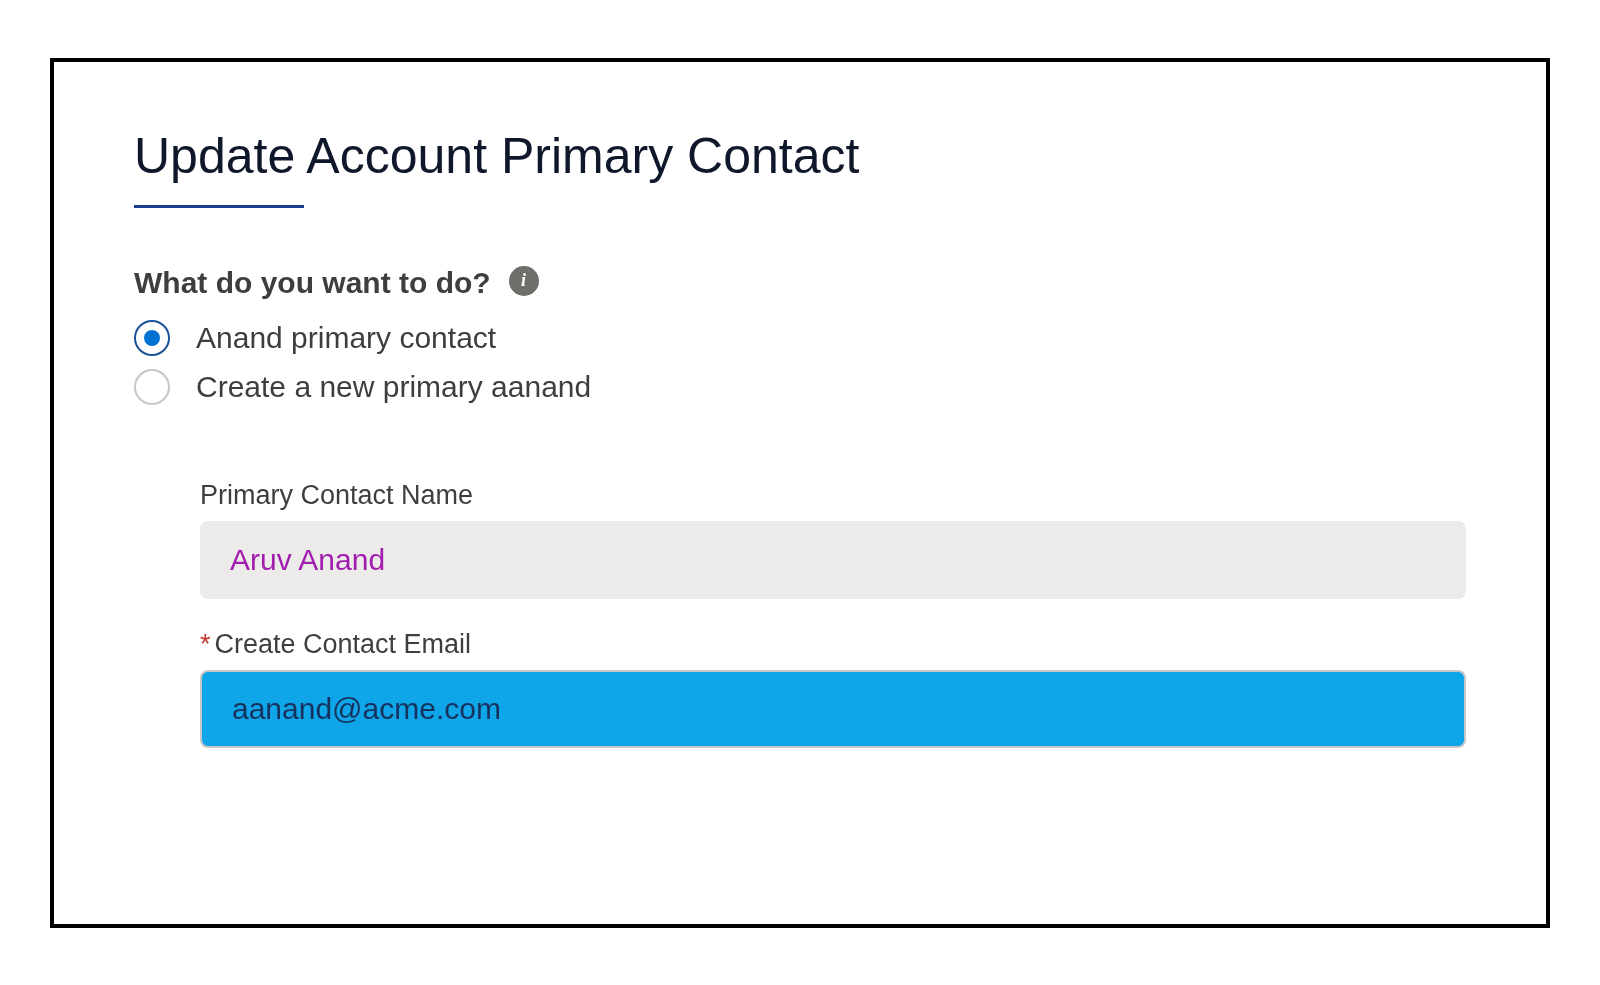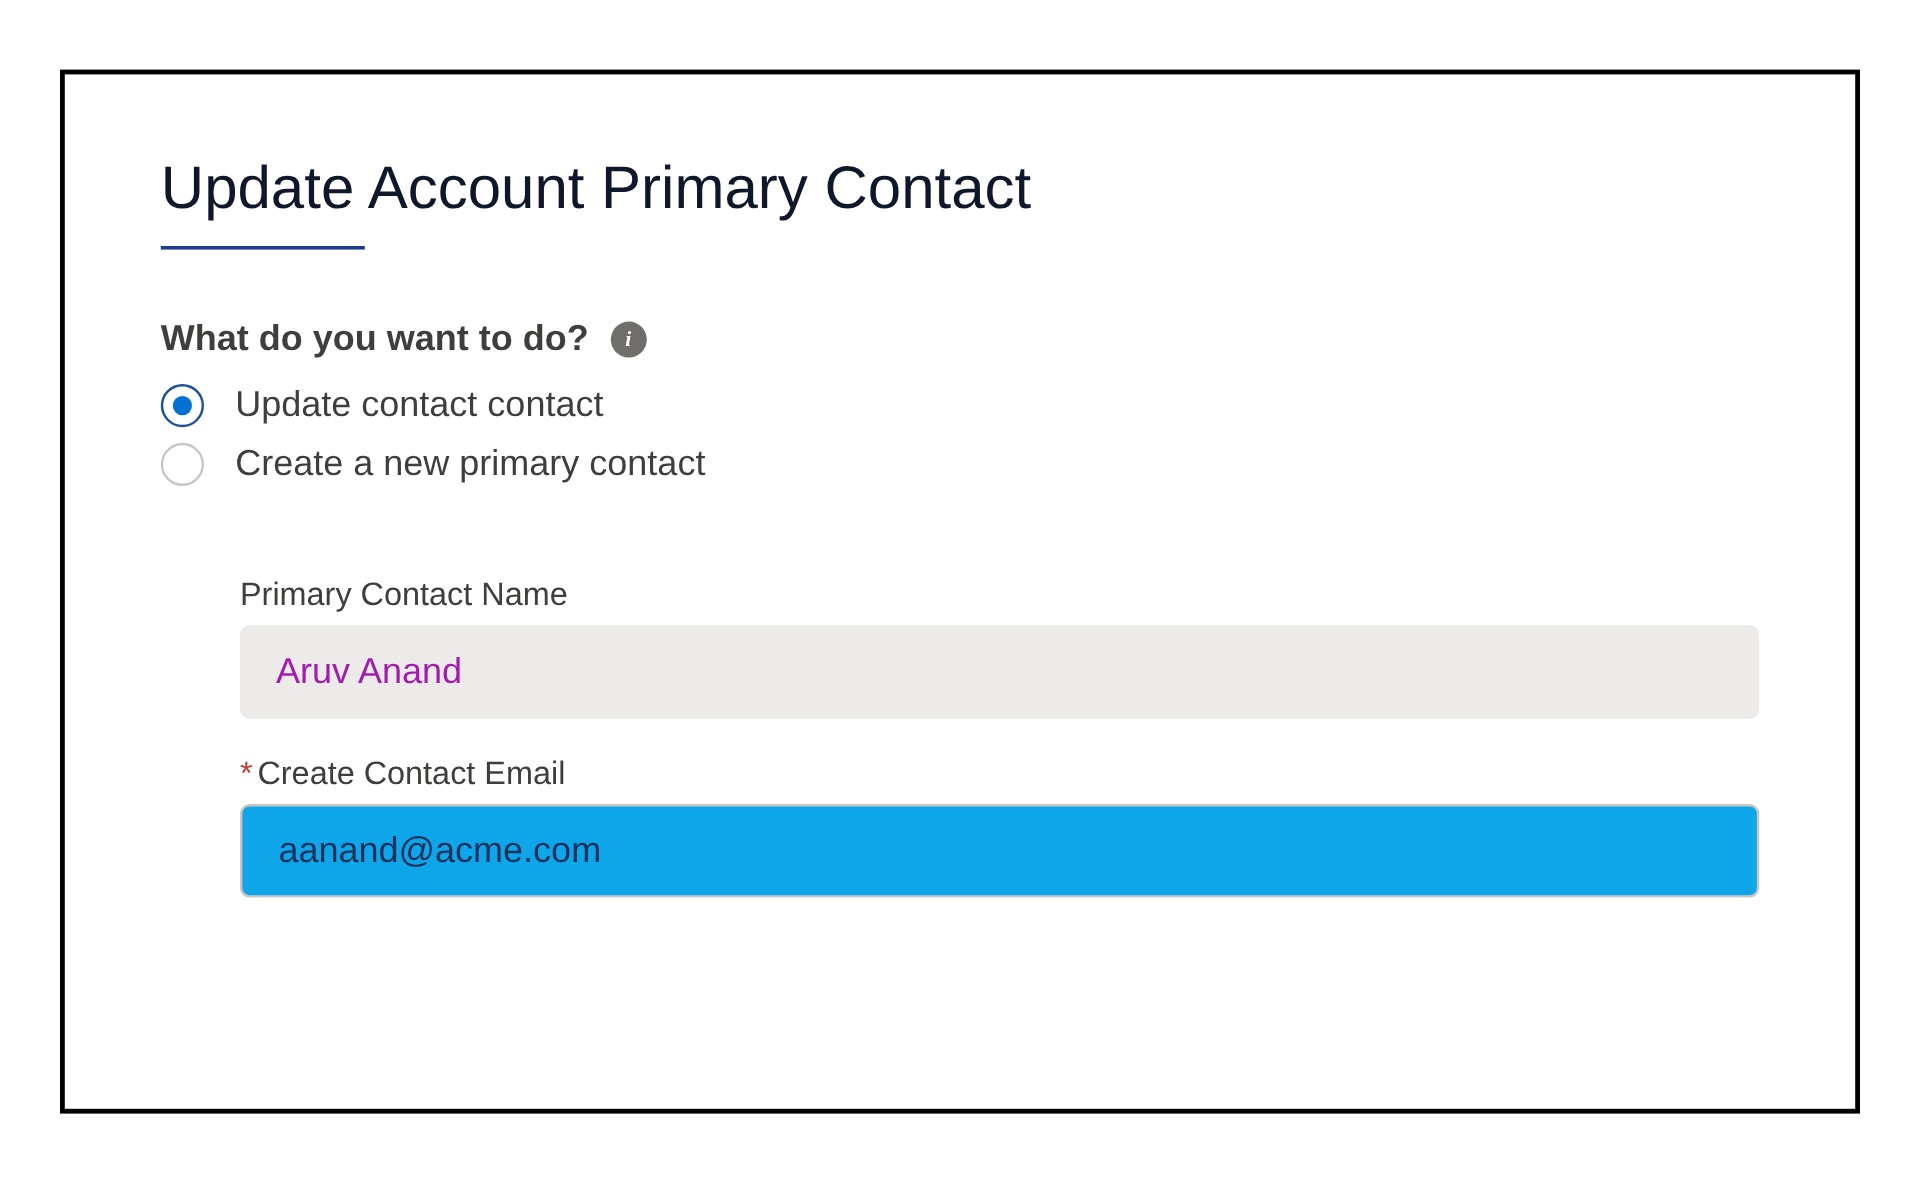--- a/index.html
+++ b/index.html
@@ -35,21 +35,20 @@
     
     .title-underline {
       width: 170px;
       height: 3px;
       background: #1b3d8c;
       margin-bottom: 58px;
     }
     
     .question-row {
       display: flex;
-      align-items: center;
       margin-bottom: 20px;
     }
     
     .question-label {
       font-size: 30px;
       font-weight: 600;
       color: #3e3e3c;
       margin-right: 18px;
     }
     
@@ -166,25 +165,25 @@
   <div class="title-underline"></div>
 
   <div class="question-row">
     <span class="question-label">What do you want to do?</span>
     <span class="info-icon">i</span>
   </div>
 
   <div class="radio-group">
     <div class="radio-option">
       <span class="radio-circle selected"></span>
-      <span class="radio-label">Update contact contact</span>
+      <span class="radio-label">Anand primary contact</span>
     </div>
     <div class="radio-option">
       <span class="radio-circle"></span>
-      <span class="radio-label">Create a new primary contact</span>
+      <span class="radio-label">Create a new primary aanand</span>
     </div>
   </div>
 
   <div class="form-section">
 
     <div class="form-group">
       <div class="field-label">Primary Contact Name</div>
       <div class="readonly-field">Aruv Anand</div>
     </div>
 

